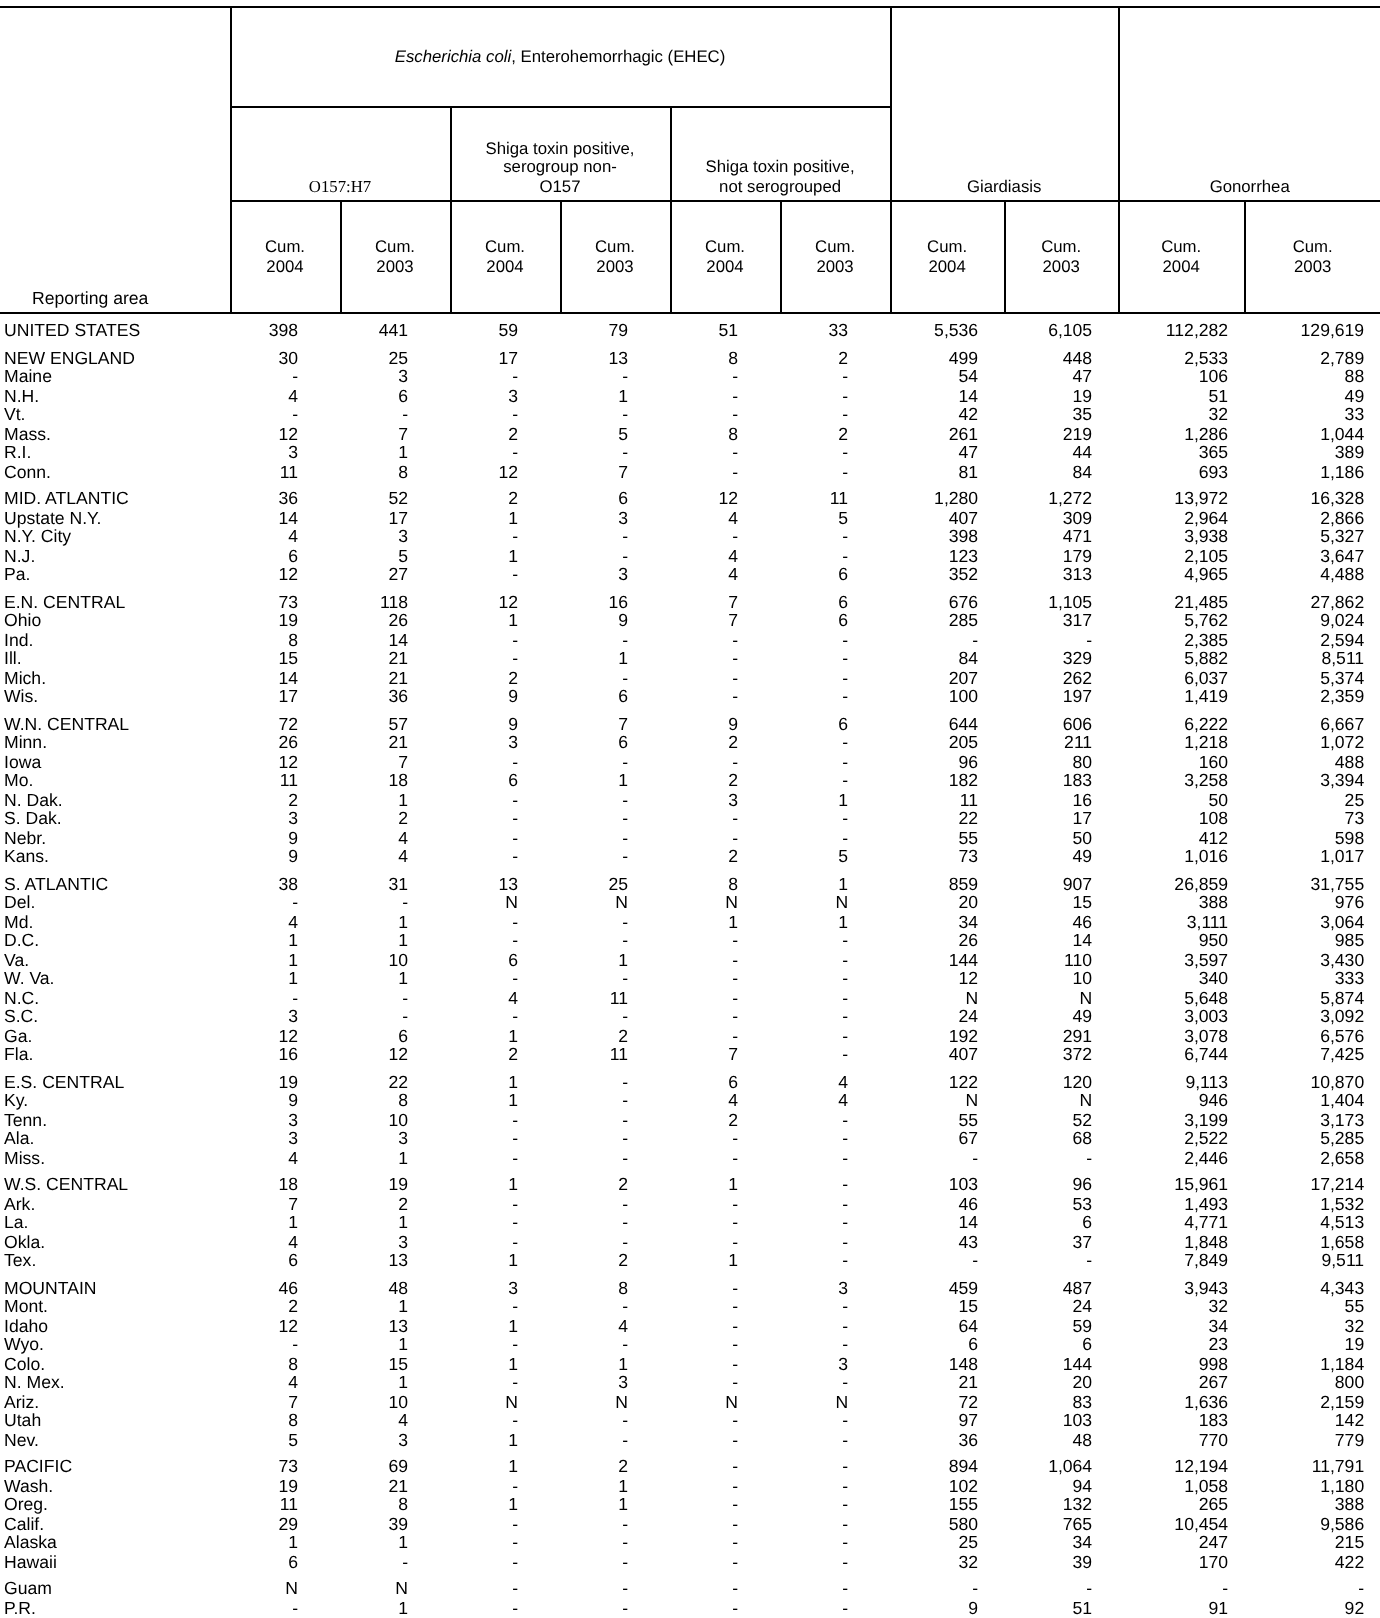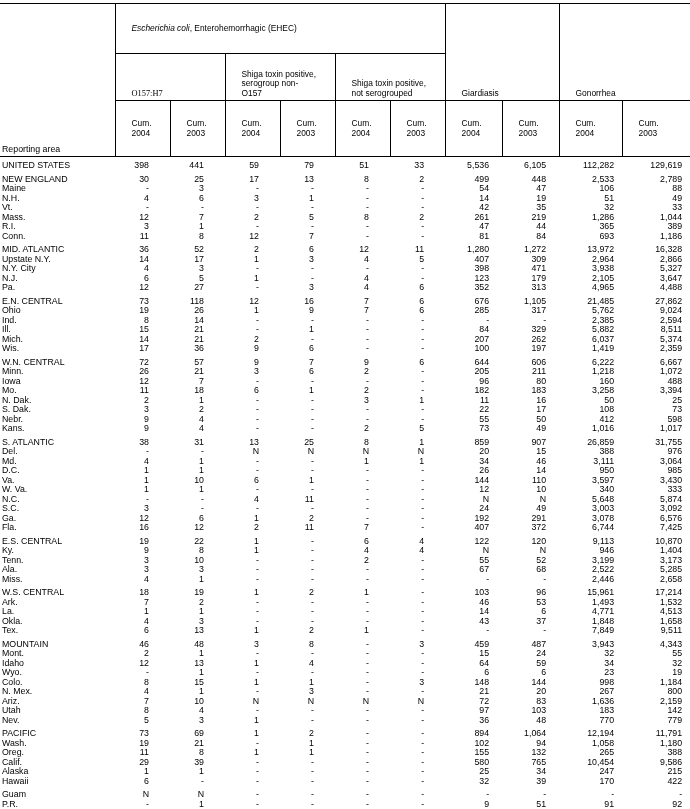--- a/index.html
+++ b/index.html
@@ -12,26 +12,26 @@
   .page { width: 690px; height: 809px; overflow: hidden; padding-top: 3px; box-sizing: border-box; }
 
   .title {
     font-size: 10.5px; font-weight: bold; line-height: 12px;
     width: 686px; margin: 0 0 3px 2px;
   }
   .title i { font-style: italic; }
 
   table { border-collapse: collapse; table-layout: fixed; width: 690px; }
 
-  th { font-weight: normal; font-size: 8.4px; line-height: 9.4px; padding: 16px; text-align: left; }
+  th { font-weight: normal; font-size: 8.4px; line-height: 9.4px; padding: 16px; text-align: center; }
 
   
   .hrA th { border-top: 1px solid #000; }
   th.area-h {
-    text-align: left; vertical-align: bottom; padding: 0 0 2px 2px;
+    text-align: left; vertical-align: bottom; padding: 0 0 2px 16px;
     font-size: 8.8px; border-bottom: 1.6px solid #000;
   }
   th.ehec {
     height: 17px; vertical-align: middle;
     border-left: 1px solid #000; border-right: 1px solid #000; border-bottom: 1px solid #000;
   }
   th.ehec i { font-style: italic; }
   th.giar, th.gono { vertical-align: bottom; padding-bottom: 2px; border-bottom: 1px solid #000; }
   th.giar { border-left: 1px solid #000; }
   th.gono { border-left: 1px solid #000; }

